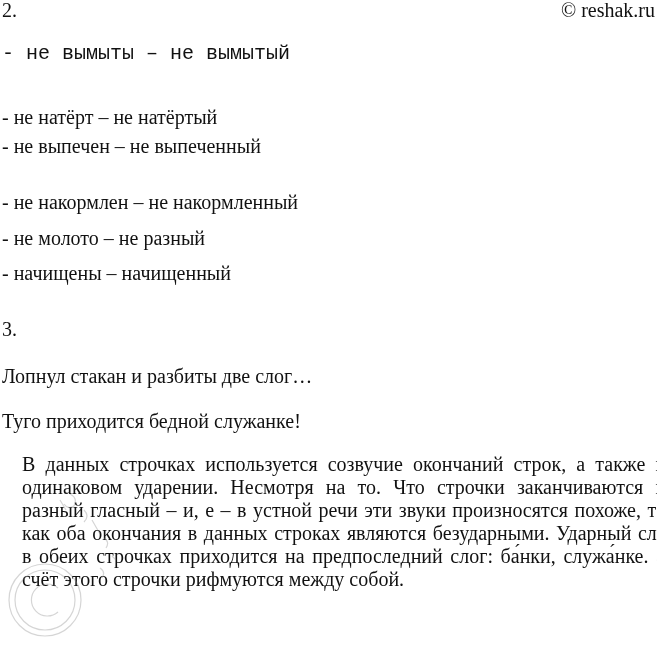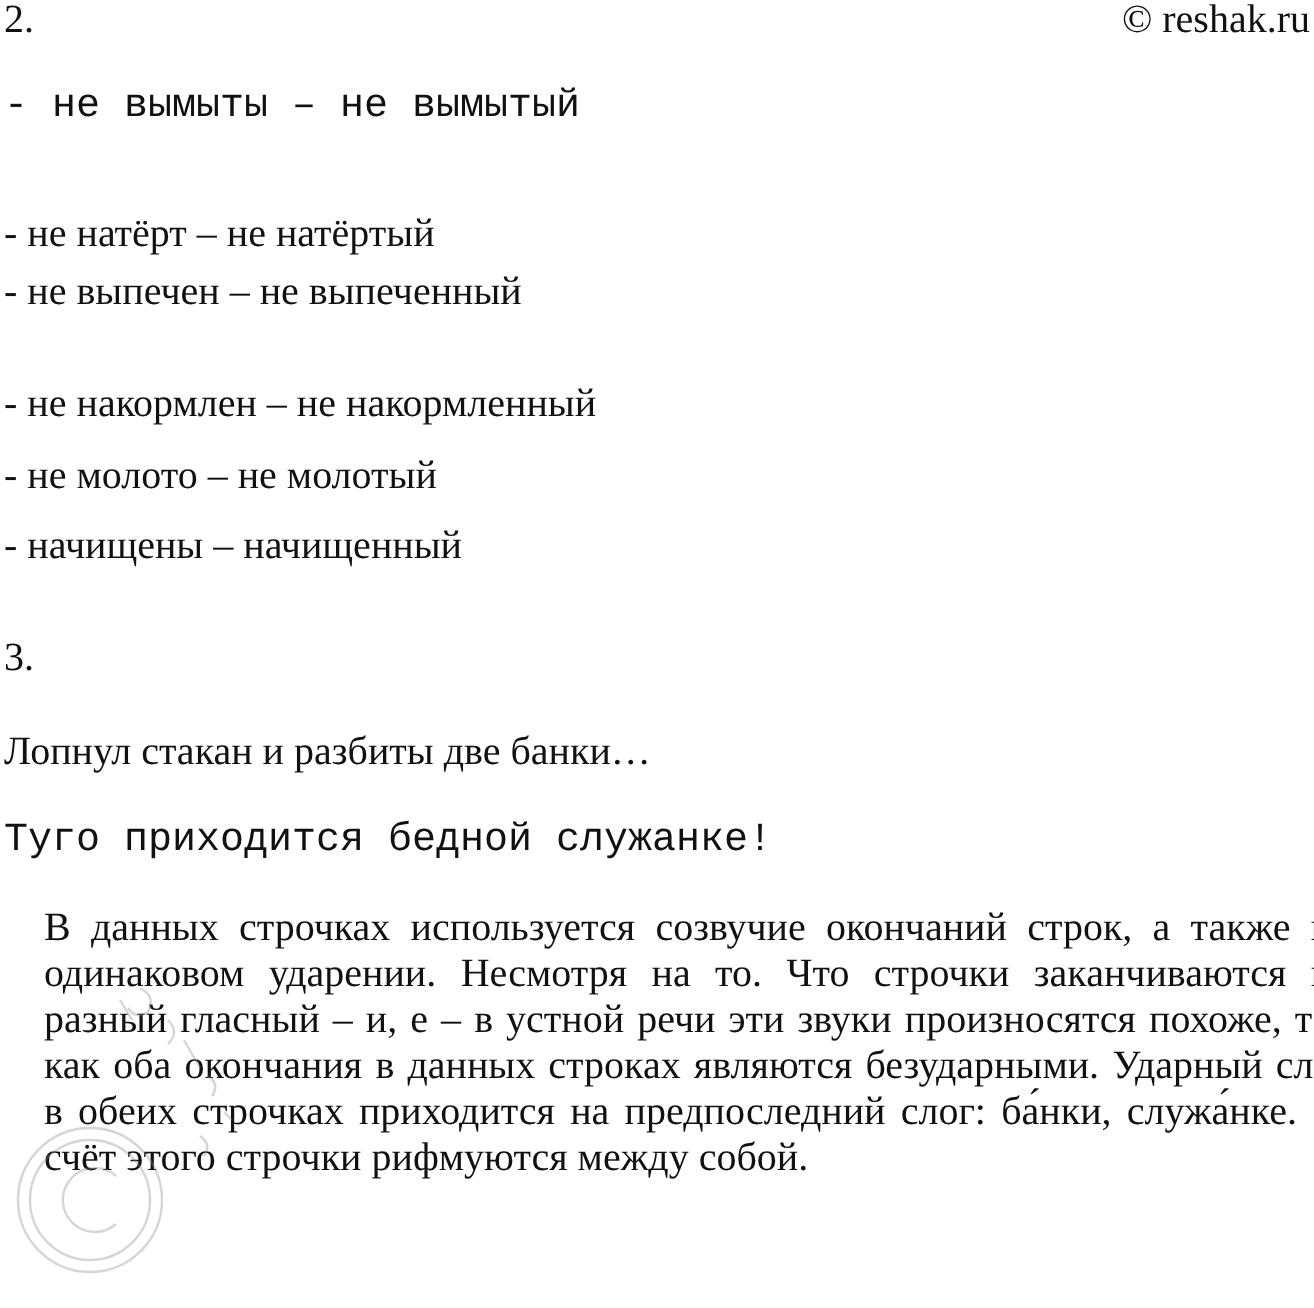--- a/index.html
+++ b/index.html
@@ -53,29 +53,29 @@
 <body>
 
 <div class="line" style="top:-2px;">2.</div>
 <div class="copyright">© reshak.ru</div>
 
 <div>
   <div class="line" style="top:42px;font-family:Liberation Mono, monospace;">- не вымыты – не вымытый</div>
   <div class="line" style="top:89px;margin-top:16px;">- не натёрт – не натёртый</div>
   <div class="line" style="top:134px;">- не выпечен – не выпеченный</div>
   <div class="line" style="top:190px;">- не накормлен – не накормленный</div>
-  <div class="line" style="top:226px;">- не молото – не молотый</div>
+  <div class="line" style="top:226px;">- не молото – не разный</div>
   <div class="line" style="top:261px;">- начищены – начищенный</div>
 </div>
 
 <div class="line" style="top:317px;">3.</div>
 
 <div>
-  <div class="line" style="top:364px;">Лопнул стакан и разбиты две банки…</div>
-  <div class="line" style="top:409px;font-family:Liberation Mono, monospace;">Туго приходится бедной служанке!</div>
+  <div class="line" style="top:364px;">Лопнул стакан и разбиты две слог…</div>
+  <div class="line" style="top:409px;">Туго приходится бедной служанке!</div>
 </div>
 
 <div class="para">В данных строчках используется созвучие окончаний строк, а также на одинаковом ударении. Несмотря на то. Что строчки заканчиваются на разный гласный – и, е – в устной речи эти звуки произносятся похоже, так как оба окончания в данных строках являются безударными. Ударный слог в обеих строчках приходится на предпоследний слог: ба́нки, служа́нке. За счёт этого строчки рифмуются между собой.</div>
 
 <svg class="watermark" viewBox="0 0 150 170" xmlns="http://www.w3.org/2000/svg">
   <g fill="none" stroke="#888888" stroke-width="1.2">
     <circle cx="45" cy="120" r="36"></circle>
     <circle cx="45" cy="120" r="30"></circle>
     <path d="M58 108 A16 16 0 1 0 58 132"></path>
     <path d="M60 20 L66 30 M70 14 q8 4 4 12 q-6 4 -10 -2 M84 30 q6 6 0 12 M92 40 l8 14 M104 58 q6 4 2 10 M112 76 l4 4 M100 88 q6 4 2 10"></path>

